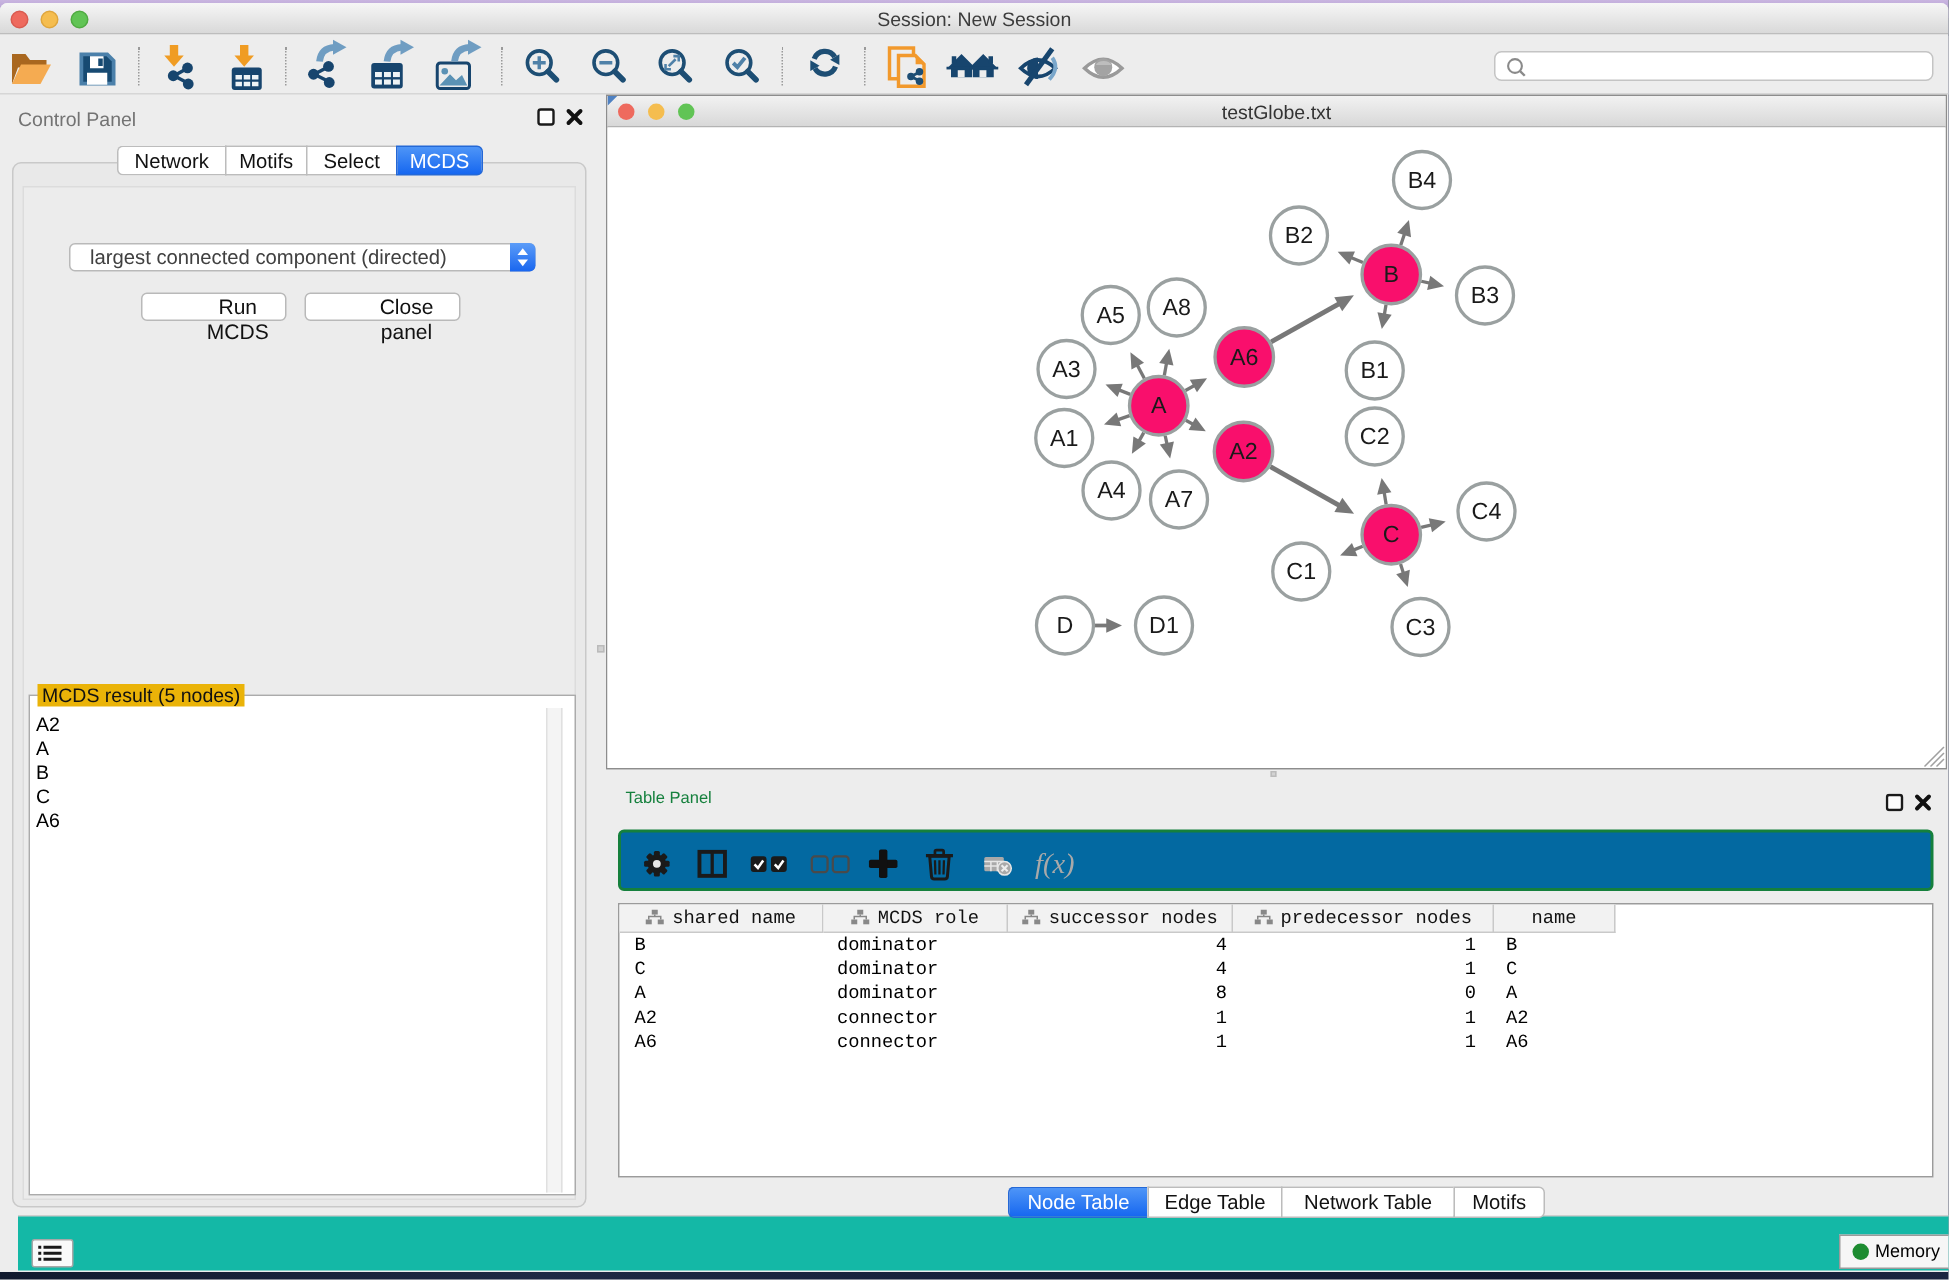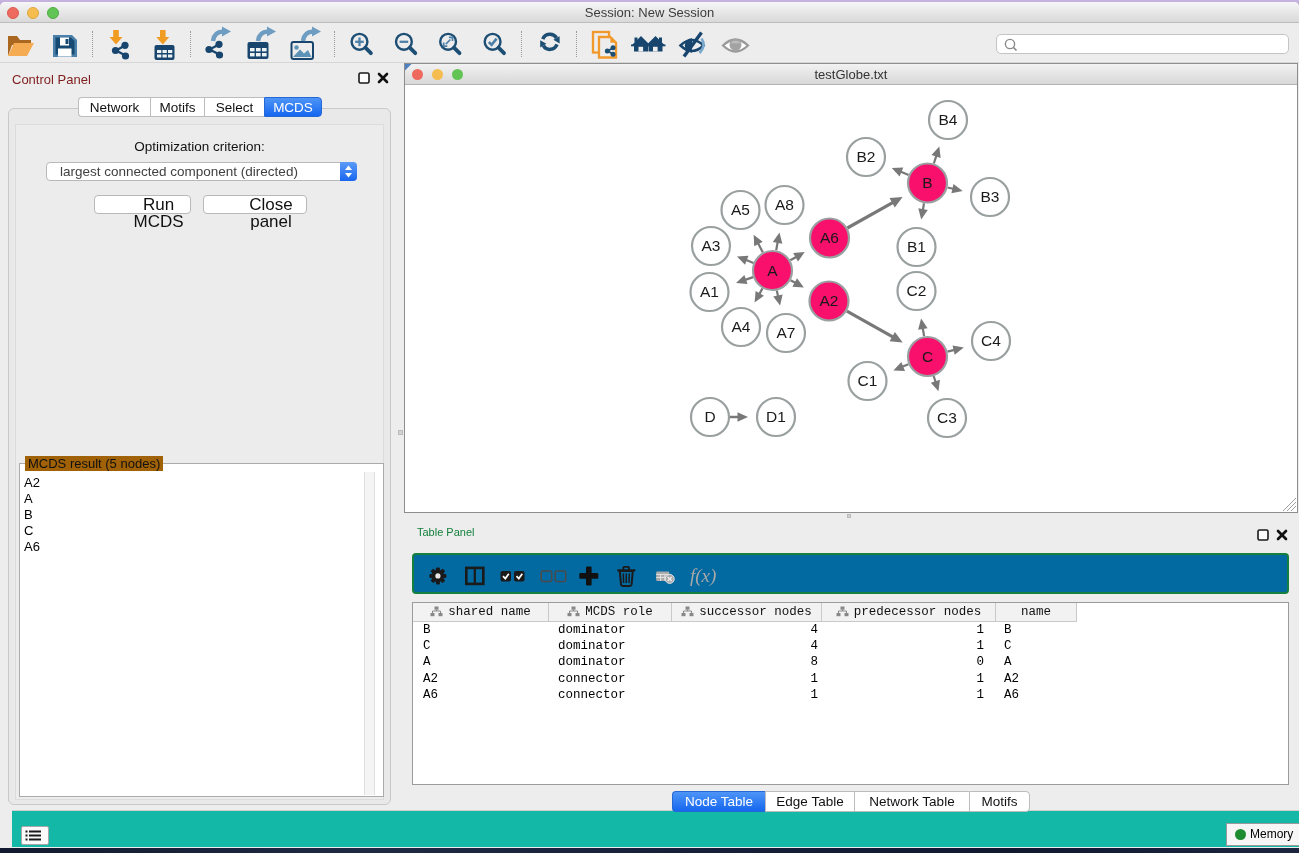--- a/index.html
+++ b/index.html
@@ -7,40 +7,40 @@
 body { font-family:"Liberation Sans",sans-serif; background:linear-gradient(90deg,#111a2e,#1e2944 28%,#16203a 52%,#101830 78%,#1b2540); position:relative; }
 .desktop-top { position:absolute; left:0; top:0; width:1299px; height:12px; background:linear-gradient(#c9b5e0,#ab93cc); }
 .app { position:absolute; left:0; top:2px; width:1299px; height:846px; background:#ededed; border-radius:5px 5px 0 0; }
 .titlebar { position:absolute; left:0; top:0; width:100%; height:21px; border-radius:5px 5px 0 0;
   background:linear-gradient(#f6f6f6,#d9d9d9); border-bottom:1px solid #bdbdbd; }
 .titlebar .tl { position:absolute; top:4.5px; width:12px; height:12px; border-radius:50%; }
 .title-text { position:absolute; top:3px; width:100%; text-align:center; font-size:13px; color:#3c3c3c; }
 .toolbar { position:absolute; left:0; top:22px; width:100%; height:39px; background:#ededed; border-bottom:1px solid #d6d6d6; }
 .tsep { position:absolute; top:7px; height:26px; width:0; border-left:1px dotted #9a9a9a; }
 
-.cp-title { position:absolute; left:12px; top:70px; font-size:13px; color:#7f1d1d; }
+.cp-title { position:absolute; left:12px; top:70px; font-size:13px; color:#737373; }
 .seg { position:absolute; display:flex; font-size:13.5px; z-index:3; }
 .seg .s { background:#fff; border:1px solid #bcbcbc; border-right:none; color:#111;
   display:flex; align-items:center; justify-content:center; }
 .seg .s.first { border-radius:4px 0 0 4px; }
 .seg .s.last { border-radius:0 4px 4px 0; border-right:1px solid #bcbcbc; }
 .seg .s.sel { background:linear-gradient(#4e95f7,#1667f0); border-color:#2468d6; color:#fff; }
 .cp-outer { position:absolute; left:8px; top:106px; width:383px; height:697px; background:#e9e9e9;
   border:1px solid #c9c9c9; border-radius:6px; }
 .cp-inner { position:absolute; left:6px; top:15px; width:369px; height:676px; background:#ececec;
   border:1px solid #dcdcdc; }
 .opt-label { position:absolute; left:0; top:14px; width:100%; text-align:center; font-size:13.5px; color:#111; }
 .combo { position:absolute; left:36px; top:52px; width:311px; height:19px; background:#fff;
   border:1px solid #b9b9b9; border-radius:4px; font-size:13.5px; color:#404040; line-height:17px; padding-left:13px; }
 .combo .step { position:absolute; right:-1px; top:-1px; width:17px; height:19px; border-radius:0 4px 4px 0;
   background:linear-gradient(#5b9cf8,#1966ef); }
 .btn { position:absolute; height:19px; background:#fff; border:1px solid #b9b9b9; border-radius:4px;
-  font-size:17px; color:#111; text-align:center; line-height:17px;padding-left:32px; }
+  font-size:14px; color:#111; text-align:center; line-height:17px;padding-left:32px; }
 .fieldset { position:absolute; left:3px; top:338px; width:365px; height:334px; border:1px solid #ababab; background:#fff; }
-.fieldset .legend { position:absolute; left:5px; top:-8px; background:#a16207; padding:0 3px; font-size:13px; color:#111; }
+.fieldset .legend { position:absolute; left:5px; top:-8px; background:#eab308; padding:0 3px; font-size:13px; color:#111; }
 .listbox { position:absolute; left:1px; top:8px; right:1px; bottom:1px; background:#fff; font-size:13px; color:#000; }
 .listbox div { padding-left:3px; height:16px; line-height:16px; }
 .lb-scroll { position:absolute; right:8px; top:8px; width:11px; bottom:1px; background:#f4f4f4;
   border-left:1px solid #e0e0e0; border-right:1px solid #e0e0e0; }
 
 .netwin { position:absolute; left:404px; top:61px; width:894px; height:450px; background:#fff;
   border:1px solid #8d8d8d; }
 .netwin .wtitle { position:absolute; left:0; top:0; width:100%; height:21px;
   background:linear-gradient(#f2f2f2,#d8d8d8); border-bottom:1px solid #b3b3b3; }
 .netwin .tl { position:absolute; top:5px; width:11px; height:11px; border-radius:50%; }
@@ -216,21 +216,20 @@
       </g>
 </svg>
 <div class="seg" style="left:78px;top:95px;height:20px;">
  <div class="s first" style="width:72px">Network</div>
  <div class="s" style="width:54px">Motifs</div>
  <div class="s" style="width:60px">Select</div>
  <div class="s last sel" style="width:58px">MCDS</div>
 </div>
 <div class="cp-outer">
 <div class="cp-inner">
- <div class="opt-label">Optimization criterion:</div>
  <div class="combo" style="left:30px;top:37px;">largest connected component (directed)
   <div class="step">
    <svg width="17" height="19">
               <g fill="#fff">
     <polygon points="8.5,3.5 12,8 5,8"></polygon>
                 <polygon points="8.5,15.5 12,11 5,11"></polygon>
    </g>
             </svg>
   </div>
  </div>

